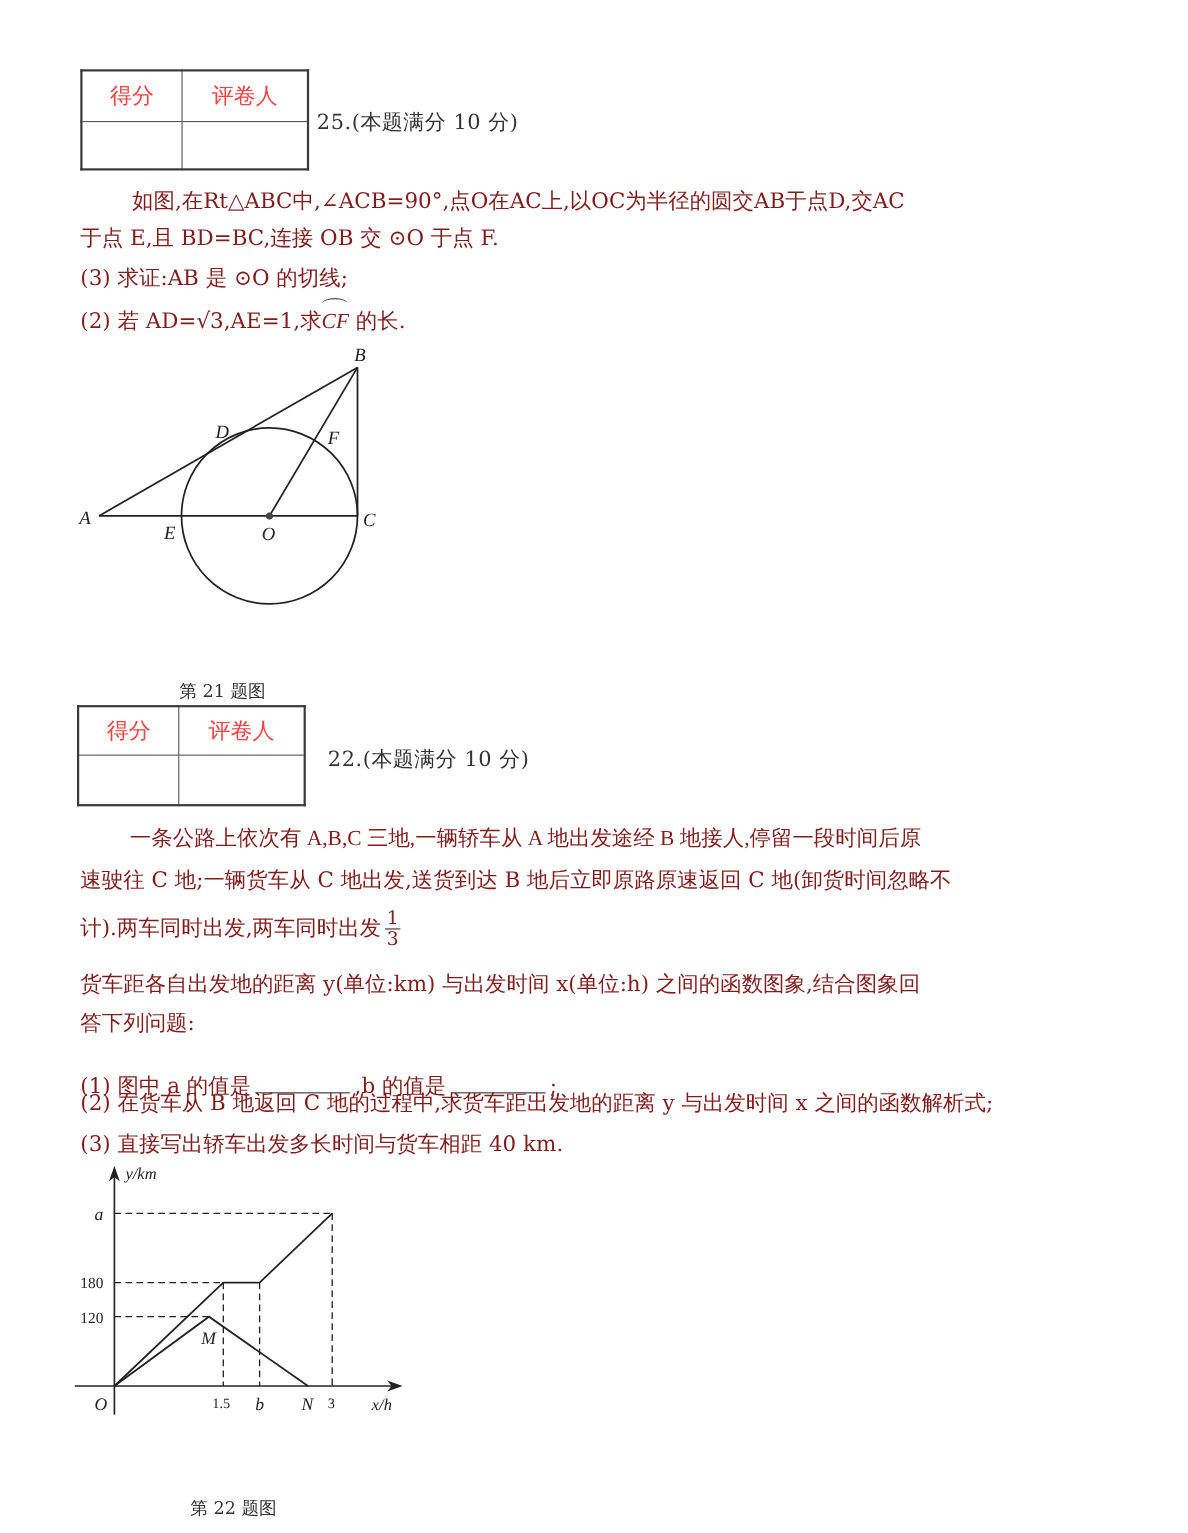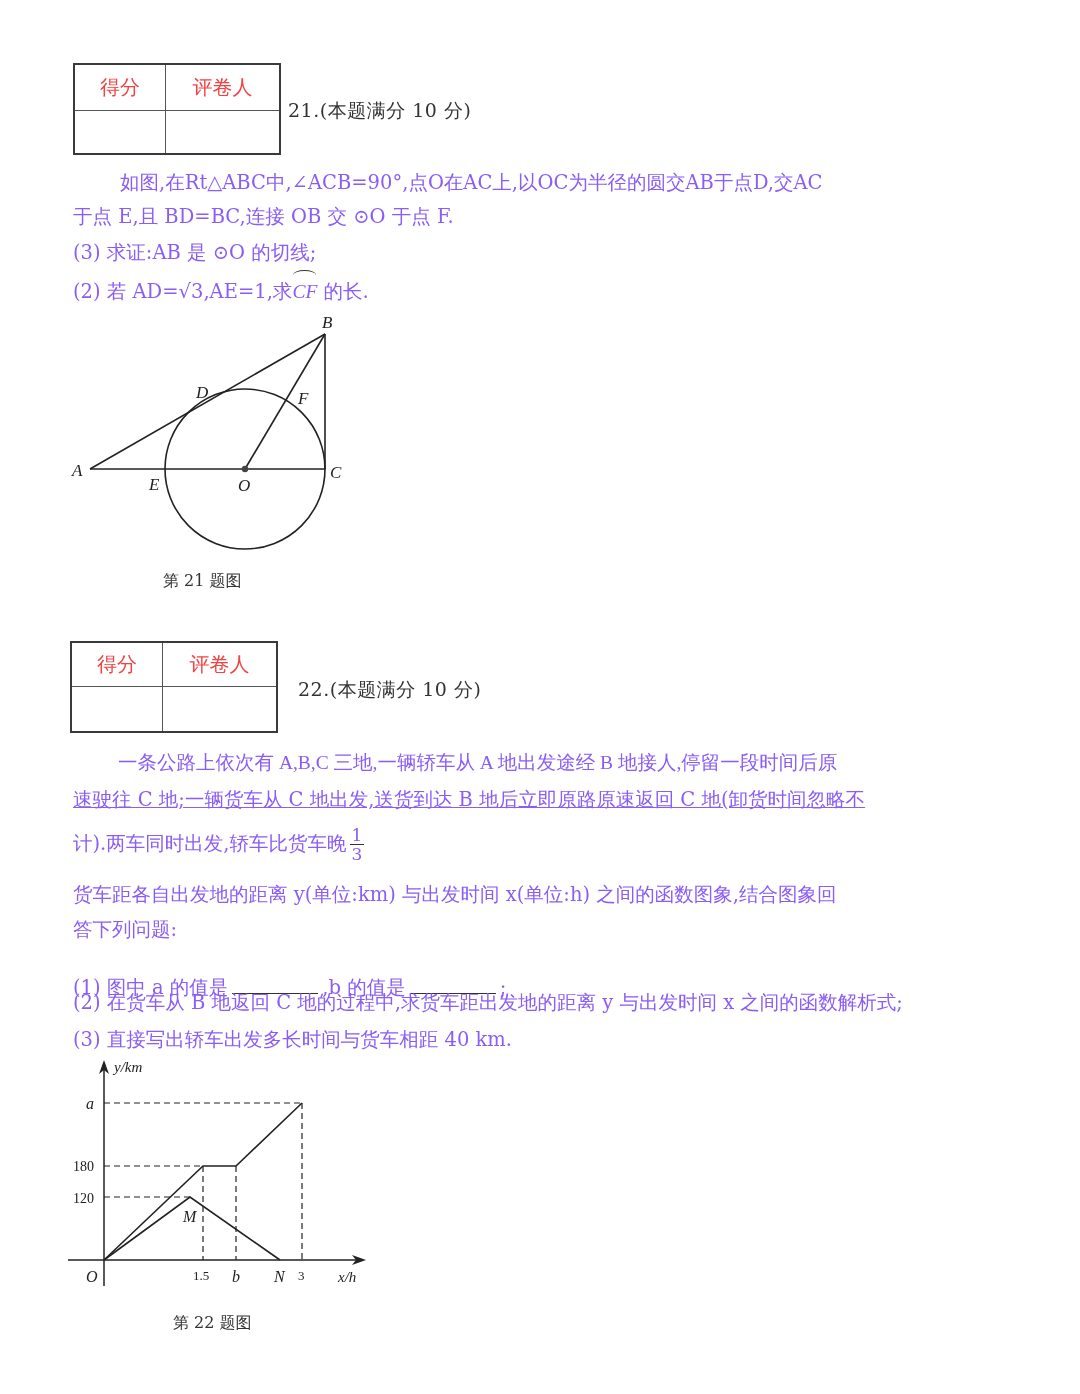--- a/index.html
+++ b/index.html
@@ -10,47 +10,47 @@
   }
   .abs { position: absolute; }
   .score-table {
     position: absolute; border: 2px solid #3a3a3a; border-collapse: collapse;
   }
   .score-table td {
     border: 1.5px solid #555; text-align: center; font-size: 20px; color: #ef4444;
     padding: 0;
   }
   .q-head { position: absolute; font-size: 19px; color: #333; letter-spacing: 0.5px; }
-  .para { position: absolute; font-size: 19.5px; line-height: 36px; color: #8b5cf6; white-space: nowrap; }
+  .para { position: absolute; font-size: 19.5px; line-height: 36px; color: #7f1d1d; white-space: nowrap; }
   .it { font-style: italic; font-family: Liberation Serif, serif; }
   .blank { display: inline-block; width: 86px; border-bottom: 1.5px solid #333; height: 20px; vertical-align: baseline; margin: 0 4px; }
   .frac { display: inline-block; vertical-align: middle; text-align: center; font-size: 17px; line-height: 18px; margin: 0 3px; }
   .frac span { display: block; }
   .frac .num { border-bottom: 1.3px solid #333; padding: 0 2px; }
   .arc { position: relative; display: inline-block; }
   .arc::before { content: ""; position: absolute; left: 1px; right: 1px; top: -4px; height: 9px; border-top: 1.5px solid #333; border-radius: 50% 50% 0 0; }
-  .caption { position: absolute; font-size: 16px; color: #333; }
+  .caption { position: absolute; font-size: 16px; color: #333; margin-top: 48px; }
   svg text { font-family: "Liberation Serif", "DejaVu Serif", serif; fill: #222; }
 </style>
 </head>
 <body>
 
 <table class="score-table" style="left:73px; top:63px; width:208px; height:92px;">
   <tbody>
       <tr style="height:46px;">
     <td style="width:90px;">得分</td>
     <td>评卷人</td>
   </tr>
   <tr>
     <td></td>
     <td></td>
   </tr>
 </tbody>
   </table>
-<div class="q-head" style="left:288px; top:98px;">21.(本题满分 10 分)</div>
+<div class="q-head" style="left:288px; top:98px;">25.(本题满分 10 分)</div>
 
 <div class="para" style="left:120px; top:165px;">如图,在Rt△ABC中,∠ACB=90°,点O在AC上,以OC为半径的圆交AB于点D,交AC</div>
 <div class="para" style="left:73px; top:199px;">于点 E,且 BD=BC,连接 OB 交 ⊙O 于点 F.</div>
 <div class="para" style="left:73px; top:235px;">(3) 求证:AB 是 ⊙O 的切线;</div>
 <div class="para" style="left:73px; top:274px;">
   <span>(2) 若 AD=√3,AE=1,求</span><span class="arc it">CF</span><span> 的长.</span>
 </div>
 
 <svg class="abs" style="left:60px; top:310px;" width="320" height="260" viewBox="0 0 320 260">
 
@@ -78,23 +78,23 @@
   </tr>
   <tr>
     <td></td>
     <td></td>
   </tr>
 </tbody>
   </table>
 <div class="q-head" style="left:284px; top:677px;margin-left:14px;">22.(本题满分 10 分)</div>
 
 <div class="para" style="left:118px; top:745px;font-family:Liberation Serif, serif;">一条公路上依次有 A,B,C 三地,一辆轿车从 A 地出发途经 B 地接人,停留一段时间后原</div>
-<div class="para" style="left:73px; top:782px;text-decoration:underline;">速驶往 C 地;一辆货车从 C 地出发,送货到达 B 地后立即原路原速返回 C 地(卸货时间忽略不</div>
+<div class="para" style="left:73px; top:782px;">速驶往 C 地;一辆货车从 C 地出发,送货到达 B 地后立即原路原速返回 C 地(卸货时间忽略不</div>
 <div class="para" style="left:73px; top:826px;">
-  <span>计).两车同时出发,轿车比货车晚</span><span class="frac"><span class="num">1</span><span class="den">3</span></span>
+  <span>计).两车同时出发,两车同时出发</span><span class="frac"><span class="num">1</span><span class="den">3</span></span>
 </div>
 <div class="para" style="left:73px; top:877px;">货车距各自出发地的距离 y(单位:km) 与出发时间 x(单位:h) 之间的函数图象,结合图象回</div>
 <div class="para" style="left:73px; top:912px;">答下列问题:</div>
 <div class="para" style="left:73px; top:948px;margin-top:22px;">
   <span>(1) 图中 a 的值是</span><span class="blank"></span><span>,b 的值是</span><span class="blank"></span><span>;</span>
 </div>
 <div class="para" style="left:73px; top:985px;text-align:center;">(2) 在货车从 B 地返回 C 地的过程中,求货车距出发地的距离 y 与出发时间 x 之间的函数解析式;</div>
 <div class="para" style="left:73px; top:1022px;">(3) 直接写出轿车出发多长时间与货车相距 40 km.</div>
 
 <svg class="abs" style="left:60px; top:1050px;" width="340" height="250" viewBox="0 0 340 250">

